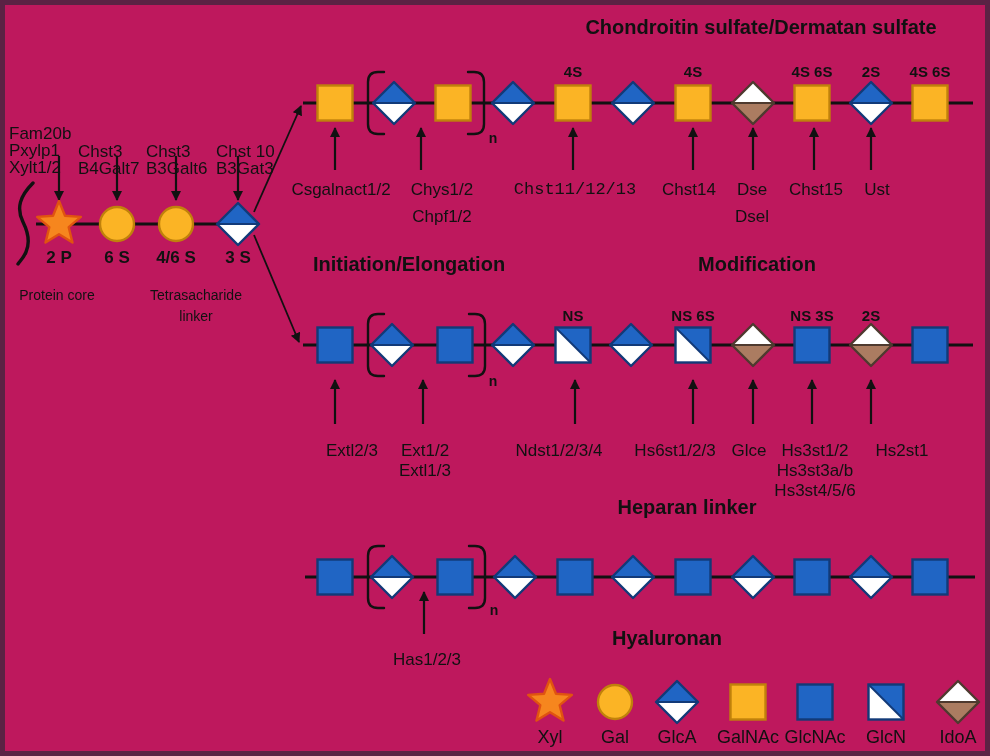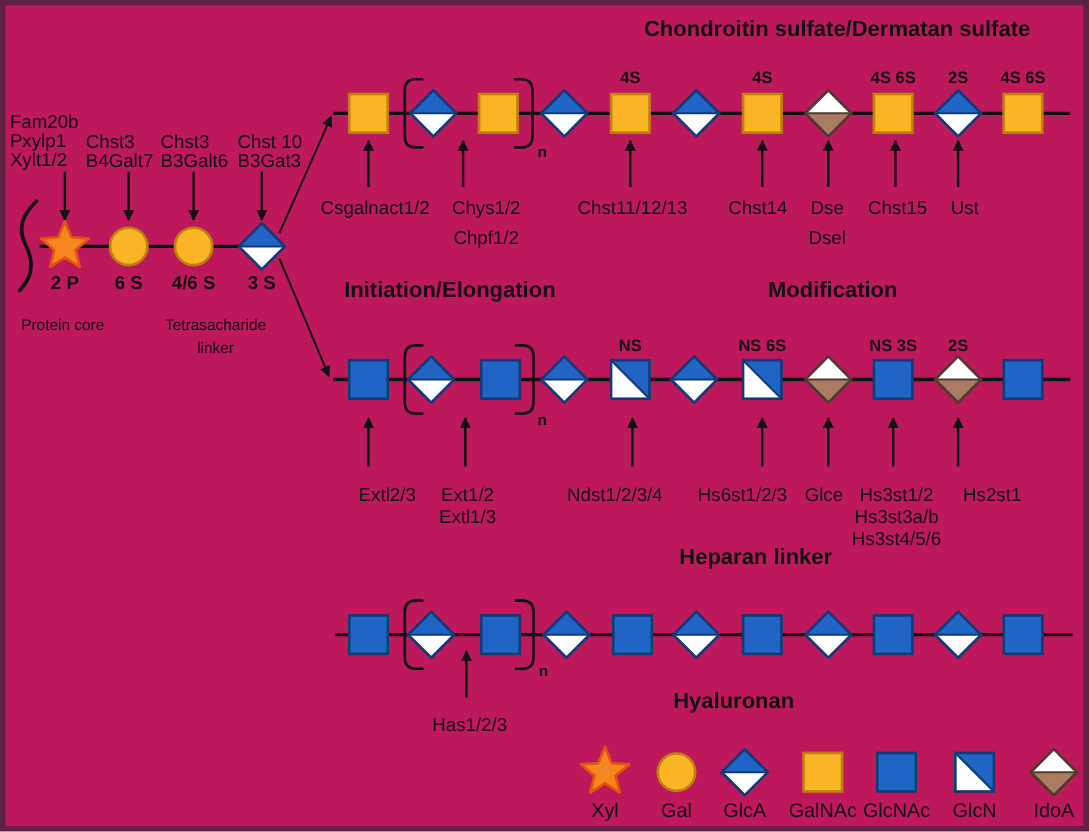--- a/index.html
+++ b/index.html
@@ -4,21 +4,21 @@
 <style>
   html,body{margin:0;padding:0;background:#ffffff;}
   .canvas{
     position:relative;width:990px;height:756px;background:#be185d;
     font-family:"Liberation Sans",sans-serif;color:#111;overflow:hidden;
   }
   .frame{position:absolute;inset:0;border:5px solid #5B2244;pointer-events:none;z-index:30;}
   #diagram-svg{position:absolute;left:0;top:0;z-index:5;}
   #labels{position:absolute;inset:0;z-index:10;}
   .lbl{position:absolute;white-space:nowrap;transform:translate(-50%,-50%);line-height:1;}
-  .lbl.left{transform:translate(0,-50%);}
+  .lbl.left{transform:translate(0,-50%);margin-top:22px;}
   .h{font-weight:bold;font-size:20px;}
   .cap{font-weight:normal;font-size:14px;}
   .enz{font-size:17px;}
   .tag{font-weight:bold;font-size:15px;}
   .sub{font-weight:bold;font-size:17px;}
   .leg{font-size:18px;}
   .nlab{font-weight:bold;font-size:14px;}
 </style>
 </head>
 <body>
@@ -284,21 +284,21 @@
       <div class="lbl cap" style="left: 196px; top: 316px;">linker</div>
       <div class="lbl nlab" style="left: 493px; top: 138px;">n</div>
       <div class="lbl tag" style="left: 573px; top: 71px;">4S</div>
       <div class="lbl tag" style="left: 693px; top: 71px;">4S</div>
       <div class="lbl tag" style="left: 812px; top: 71px;">4S 6S</div>
       <div class="lbl tag" style="left: 871px; top: 71px;">2S</div>
       <div class="lbl tag" style="left: 930px; top: 71px;">4S 6S</div>
       <div class="lbl enz" style="left: 341px; top: 189px;">Csgalnact1/2</div>
       <div class="lbl enz" style="left: 442px; top: 189px;">Chys1/2</div>
       <div class="lbl enz" style="left: 442px; top: 216px;">Chpf1/2</div>
-      <div class="lbl enz" style="left: 575px; top: 189px;">Chst11/12/13</div>
+      <div class="lbl enz" style="left: 575px; top: 189px; font-family: Liberation Mono, monospace;">Chst11/12/13</div>
       <div class="lbl enz" style="left: 689px; top: 189px;">Chst14</div>
       <div class="lbl enz" style="left: 752px; top: 189px; text-align: center;">Dse</div>
       <div class="lbl enz" style="left: 752px; top: 216px;">Dsel</div>
       <div class="lbl enz" style="left: 816px; top: 189px;">Chst15</div>
       <div class="lbl enz" style="left: 877px; top: 189px;">Ust</div>
       <div class="lbl h" style="left: 409px; top: 264px;">Initiation/Elongation</div>
       <div class="lbl h" style="left: 757px; top: 264px;">Modification</div>
       <div class="lbl nlab" style="left: 493px; top: 381px;">n</div>
       <div class="lbl tag" style="left: 573px; top: 315px;">NS</div>
       <div class="lbl tag" style="left: 693px; top: 315px;">NS 6S</div>

